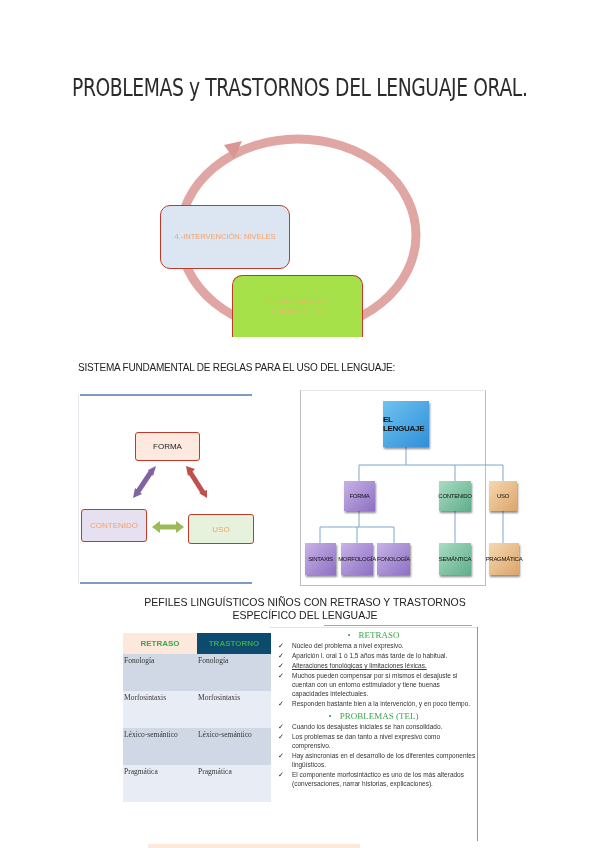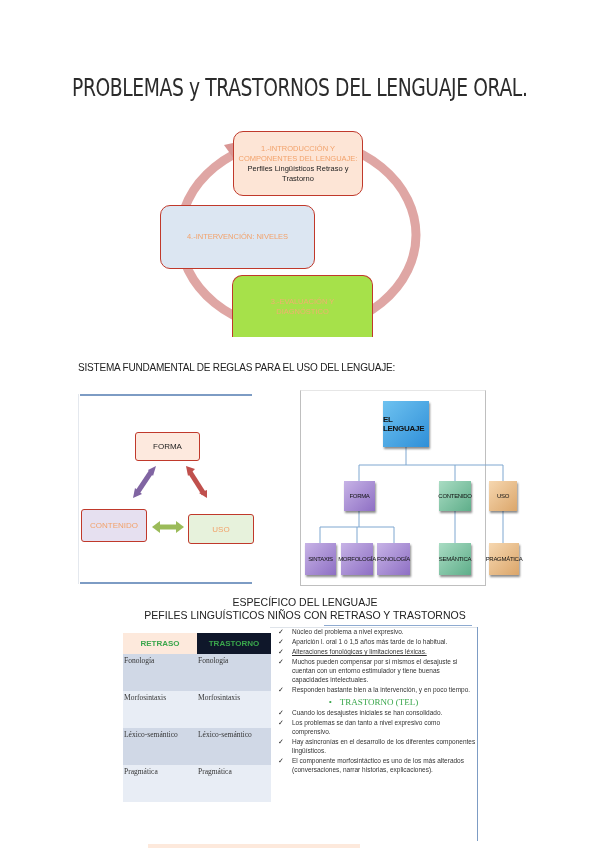--- a/index.html
+++ b/index.html
@@ -17,22 +17,22 @@
   .cycle { position: absolute; left: 150px; top: 125px; width: 292px; height: 210px; }
   .cycle svg.ring { position: absolute; left: 0; top: 0; }
   .cbox {
     position: absolute; border: 1.5px solid #c0392b; border-radius: 10px;
     display: flex; align-items: center; justify-content: center; text-align: center;
     font-size: 7.5px; line-height: 10px; color: #f2a26b; padding: 4px;
   }
   .cbox .dark { color: #222; }
   .c1 { left: 83px; top: 6px; width: 130px; height: 65px; background: #fde5d6; }
   .c2 { left: 155px; top: 73px; width: 133px; height: 65px; background: #e8def0; }
-  .c3 { left: 82px; top: 150px; width: 141px; height: 62px; background: #a6e14a; border-bottom: none; border-radius: 10px 10px 0 0; color: #f0b070; }
-  .c4 { left: 10px; top: 80px; width: 155px; height: 64px; background: #dce6f2; }
+  .c3 { left: 82px; top: 150px; width: 131px; height: 62px; background: #a6e14a; border-bottom: none; border-radius: 10px 10px 0 0; color: #f0b070; }
+  .c4 { left: 10px; top: 80px; width: 130px; height: 64px; background: #dce6f2; }
 
   .section-title {
     position: absolute; left: 72px; top: 362px; font-size: 10px; color: #222;
     letter-spacing: -0.2px; white-space: nowrap; margin-left: 6px;
   }
 
   
   .triad { position: absolute; left: 78px; top: 390px; width: 176px; height: 196px; }
   .triad .topline, .triad .botline { position: absolute; left: 2px; width: 172px; height: 2px; background: #7d9cc4; }
   .triad .topline { top: 4px; }
@@ -73,21 +73,21 @@
     font-size: 10.5px; line-height: 13px; color: #222;
   }
   .subtitle-line { position: absolute; left: 324px; top: 625px; width: 148px; height: 1px; background: #8eaad0; }
 
   
   .ctable { position: absolute; left: 123px; top: 633px; width: 148px; }
   .crow { display: flex; }
   .cell { width: 74px; font-family: "Liberation Serif", serif; font-size: 7.5px; color: #333; padding: 2px 1px; }
   .hdr .cell { height: 21px; display: flex; align-items: center; justify-content: center; font-family: "Liberation Sans", sans-serif; font-weight: bold; font-size: 8px; color: #3aa64c; }
   .hdr .c-ret { background: #fde9dc; }
-  .hdr .c-tra { background: #0f172a; }
+  .hdr .c-tra { background: #0c4a6e; }
   .body-row { height: 37px; }
   .body-row.dark { background: #d0d8e6; }
   .body-row.light { background: #e8edf5; }
   .ctable-bottom { position: absolute; left: 148px; top: 844px; width: 212px; height: 4px; background: #fde9dc; }
 
   
   .panel { position: absolute; left: 270px; top: 627px; width: 208px; height: 214px; border-right: 1.5px solid #7d9cc4; }
   .panel-top { position: absolute; left: 270px; top: 627px; width: 208px; height: 1px; background: #dfe4ea; }
   .phead { text-align: center; font-family: "Liberation Serif", serif; color: #3aa64c; font-size: 9px; line-height: 11px; margin-top: 3px; }
   .phead .bullet { color: #3aa64c; margin-right: 8px; }
@@ -99,26 +99,20 @@
 </head>
 <body>
 
 <div class="title">PROBLEMAS y TRASTORNOS DEL LENGUAJE ORAL.</div>
 
 <div class="cycle">
   <svg class="ring" width="292" height="210">
     <ellipse cx="148" cy="110" rx="118" ry="96" fill="none" stroke="#d99694" stroke-width="9" opacity="0.85"></ellipse>
     <polygon points="74,20 92,16 84,34" fill="#d99694"></polygon>
   </svg>
-  <div class="cbox c1">
-    <div>
-      <span>1.-INTRODUCCIÓN Y COMPONENTES DEL LENGUAJE:</span>
-      <span class="dark">Perfiles Lingüísticos Retraso y Trastorno</span>
-    </div>
-  </div>
   <div class="cbox c4">
     <span>4.-INTERVENCIÓN: NIVELES</span>
   </div>
   <div class="cbox c3">
     <span style="width:90px">3.-EVALUACIÓN Y DIAGNÓSTICO</span>
   </div>
 </div>
 
 <div class="section-title">SISTEMA FUNDAMENTAL DE REGLAS PARA EL USO DEL LENGUAJE:</div>
 
@@ -170,22 +164,22 @@
   <div class="node n-green n-contenido">CONTENIDO</div>
   <div class="node n-orange n-uso">USO</div>
   <div class="node n-purple n-sint">SINTAXIS</div>
   <div class="node n-purple n-morf">MORFOLOGÍA</div>
   <div class="node n-purple n-fono">FONOLOGÍA</div>
   <div class="node n-green n-sem">SEMÁNTICA</div>
   <div class="node n-orange n-prag">PRAGMÁTICA</div>
 </div>
 
 <div class="subtitle">
+  <div>PEFILES LINGUÍSTICOS NIÑOS CON RETRASO Y TRASTORNOS</div>
   <div>ESPECÍFICO DEL LENGUAJE</div>
-  <div>PEFILES LINGUÍSTICOS NIÑOS CON RETRASO Y TRASTORNOS</div>
 </div>
 <div class="subtitle-line"></div>
 
 <div class="ctable">
   <div class="crow hdr">
     <div class="cell c-ret">RETRASO</div>
     <div class="cell c-tra">TRASTORNO</div>
   </div>
   <div class="crow body-row dark">
     <div class="cell">Fonología</div>
@@ -201,29 +195,32 @@
   </div>
   <div class="crow body-row light">
     <div class="cell">Pragmática</div>
     <div class="cell">Pragmática</div>
   </div>
 </div>
 <div class="ctable-bottom"></div>
 
 <div class="panel-top"></div>
 <div class="panel">
+  <div class="phead">
+    <span class="bullet">•</span><span>RETRASO</span>
+  </div>
   <ul class="plist">
     <li><span class="check">✓</span><span>Núcleo del problema a nivel expresivo.</span></li>
     <li><span class="check">✓</span><span>Aparición l. oral 1 ó 1,5 años más tarde de lo habitual.</span></li>
     <li><span class="check">✓</span><span class="u">Alteraciones fonológicas y limitaciones léxicas.</span></li>
     <li><span class="check">✓</span><span>Muchos pueden compensar por sí mismos el desajuste si cuentan con un entorno estimulador y tiene buenas capacidades intelectuales.</span></li>
     <li><span class="check">✓</span><span>Responden bastante bien a la intervención, y en poco tiempo.</span></li>
   </ul>
   <div class="phead">
-    <span class="bullet">•</span><span>TRASTORNO (TEL)</span>
+    <span class="bullet">•</span><span>PROBLEMAS (TEL)</span>
   </div>
   <ul class="plist">
     <li><span class="check">✓</span><span>Cuando los desajustes iniciales se han consolidado.</span></li>
     <li><span class="check">✓</span><span>Los problemas se dan tanto a nivel expresivo como comprensivo.</span></li>
     <li><span class="check">✓</span><span>Hay asincronías en el desarrollo de los diferentes componentes lingüísticos.</span></li>
     <li><span class="check">✓</span><span>El componente morfosintáctico es uno de los más alterados (conversaciones, narrar historias, explicaciones).</span></li>
   </ul>
 </div>
 
 </body></html>

